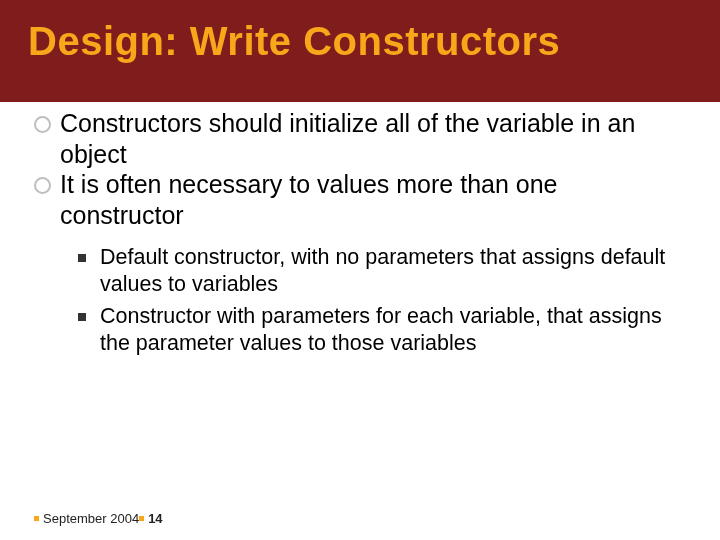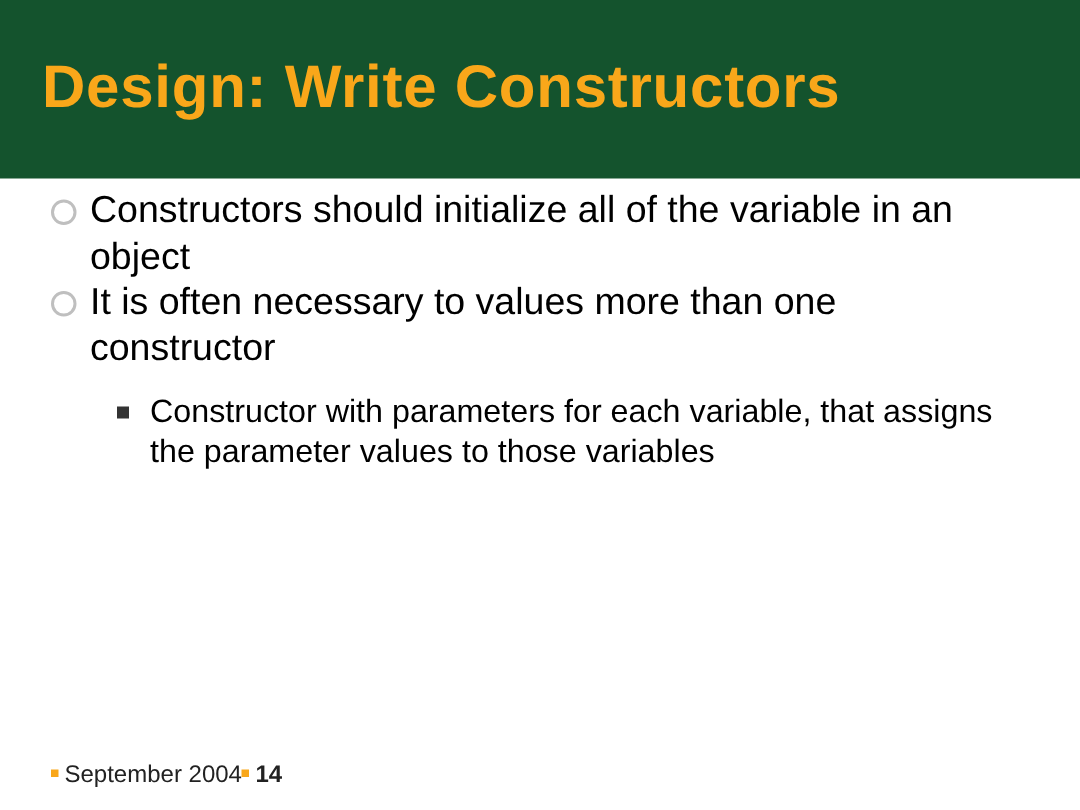--- a/index.html
+++ b/index.html
@@ -7,23 +7,23 @@
   body {
     width: 720px;
     height: 540px;
     background: #fff;
     font-family: Arial, Helvetica, sans-serif;
     color: #000;
     position: relative;
     overflow: hidden;
   }
   .title-band {
-    background: #14532d;
+    background: #7f1d1d;
     width: 100%;
-    padding: 36px 0 38px 28px;
+    padding: 19px 0 38px 28px;
   }
   .title {
     color: #f9a71a;
     font-weight: 700;
     font-size: 40px;
     letter-spacing: 0.5px;
   }
   .content {
     padding: 6px 34px 0 34px;
   }
@@ -71,21 +71,21 @@
     background: #333;
   }
   .footer {
     position: absolute;
     left: 0;
     right: 0;
     bottom: 14px;
     padding: 0 28px 0 34px;
     display: flex;
     align-items: flex-start;
-    font-size: 16px;
+    font-size: 13px;
     color: #222;
   }
   .footer .dot {
     display: inline-block;
     width: 5px;
     height: 5px;
     background: #f9a71a;
     margin-right: 4px;
     vertical-align: middle;
     position: relative;
@@ -101,20 +101,21 @@
 <div class="title-band">
   <div class="title">Design: Write Constructors</div>
 </div>
 
 <div class="content">
   <ul class="primary">
     <li>Constructors should initialize all of the variable in an object</li>
     <li>It is often necessary to values more than one constructor</li>
   </ul>
   <ul class="secondary">
+    <li>Default constructor, with no parameters that assigns default values to variables</li>
     <li>Constructor with parameters for each variable, that assigns the parameter values to those variables</li>
   </ul>
 </div>
 
 <div class="footer">
   <span class="left">
     <span class="dot"></span><span>September 2004</span>
   </span>
   <span class="right">
     <span class="dot"></span><span>14</span>

